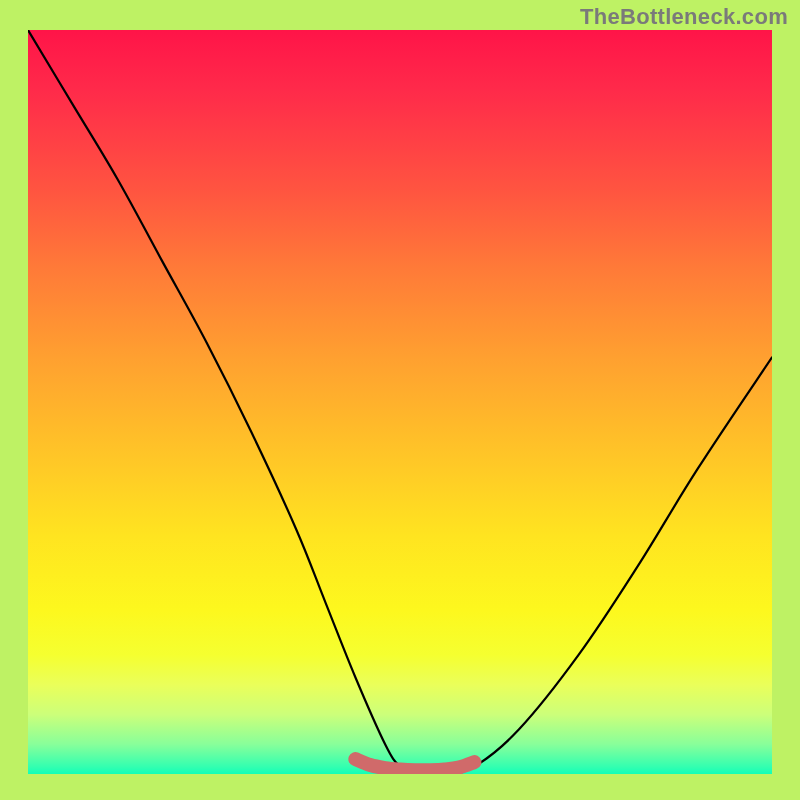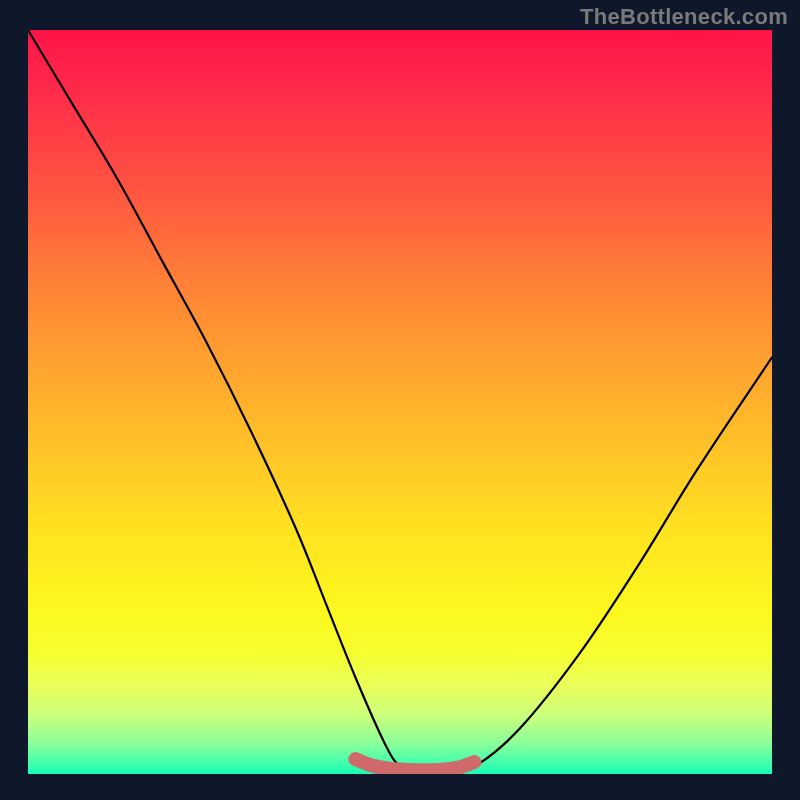--- a/index.html
+++ b/index.html
@@ -8,21 +8,21 @@
     width: 800px;
     height: 800px;
     background: #000;
     overflow: hidden;
     font-family: Arial, Helvetica, sans-serif;
   }
   .frame {
     position: relative;
     width: 800px;
     height: 800px;
-    background: #0f172a;
+    background: #bef264;
   }
   .attribution {
     position: absolute;
     top: 4px;
     right: 12px;
     color: #7a7a7a;
     font-size: 22px;
     font-weight: 600;
     letter-spacing: 0.3px;
     z-index: 10;

